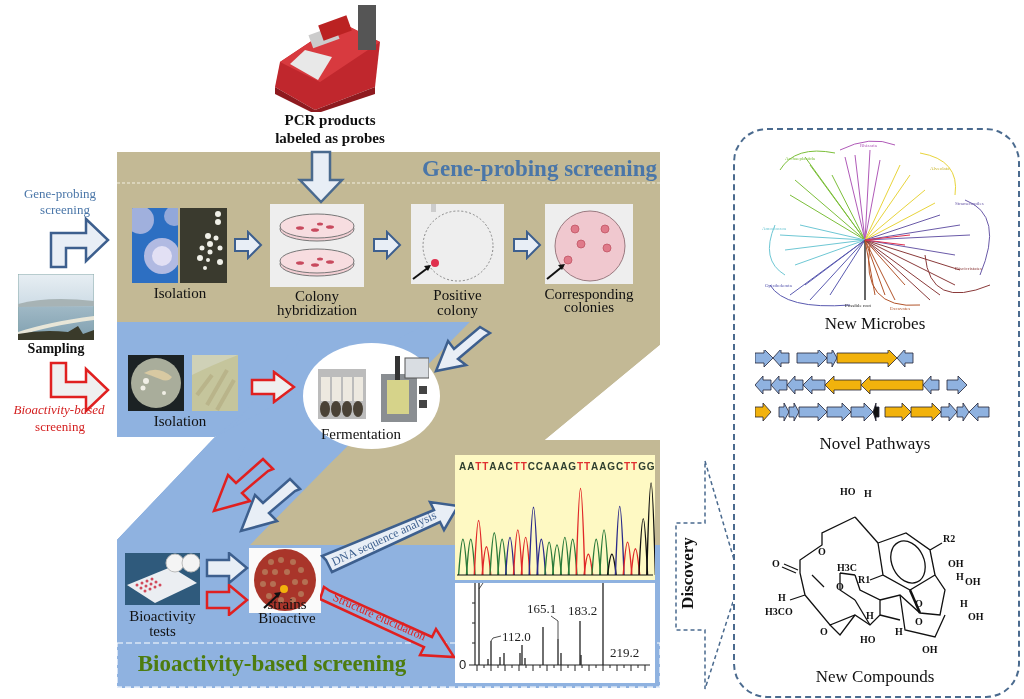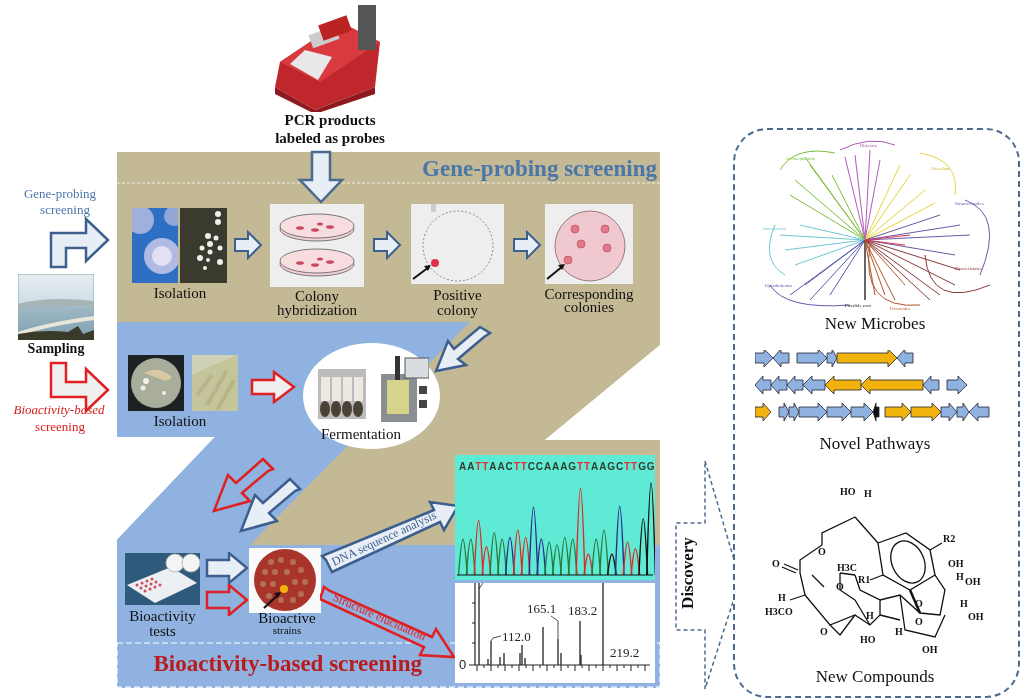--- a/index.html
+++ b/index.html
@@ -286,35 +286,35 @@
       <circle cx="52" cy="46" r="3"></circle>
     <circle cx="20" cy="48" r="3"></circle>
       <circle cx="32" cy="52" r="3"></circle>
       <circle cx="44" cy="52" r="3"></circle>
   </g>
   <circle cx="35" cy="41" r="4" fill="#f2b20c"></circle>
   <line x1="15" y1="60" x2="30" y2="46" stroke="#111" stroke-width="2"></line>
   <polygon points="32,44 25,45 29,50" fill="#111"></polygon>
 </svg>
 <div class="lbl" style="left:237px;top:611px;width:100px;font-size:15px;">Bioactive</div>
-<div class="lbl" style="left:237px;top:625px;width:100px;font-size:11px;">strains</div>
+<div class="lbl" style="left:237px;top:597px;width:100px;font-size:15px;">strains</div>
 
 <svg class="abs" style="left:320px;top:500px" width="140" height="75">
   <polygon points="4,62 10,74 118,24 122,32 136,8 108,4 112,12 0,58" fill="#e8eef6" stroke="#3d5f8e" stroke-width="2.5" transform="translate(2,-2)"></polygon>
   <text x="0" y="0" font-size="12" fill="#3d5f8e" transform="translate(14,66) rotate(-25)">DNA sequence analysis</text>
 </svg>
 
 <svg class="abs" style="left:320px;top:585px" width="140" height="85">
   <polygon points="4,2 0,14 104,62 100,70 134,72 116,44 112,52 10,6" fill="#8fb2e0" stroke="#e02020" stroke-width="2.5"></polygon>
   <text x="0" y="0" font-size="12" fill="#e02020" transform="translate(12,15) rotate(24)">Structure elucidation</text>
 </svg>
 
-<div class="lbl bold" style="left:122px;top:652px;width:300px;font-size:23px;color:#b91c1c;text-align:right;">Bioactivity-based screening</div>
-
-<div class="abs" style="left:455px;top:455px;width:200px;height:125px;background:#5eead4;">
+<div class="lbl bold" style="left:122px;top:652px;width:300px;font-size:23px;color:#4d7c0f;text-align:center;">Bioactivity-based screening</div>
+
+<div class="abs" style="left:455px;top:455px;width:200px;height:125px;background:#fef9c3;">
   <div class="abs sans" id="seq-letters" style="left:4px;top:6px;font-size:10px;letter-spacing:0.3px;font-weight:bold;white-space:nowrap;"><span style="color: rgb(47, 63, 47); margin-right: 0.6px;">A</span><span style="color: rgb(47, 63, 47); margin-right: 0.6px;">A</span><span style="color: rgb(224, 48, 48); margin-right: 0.6px;">T</span><span style="color: rgb(224, 48, 48); margin-right: 0.6px;">T</span><span style="color: rgb(47, 63, 47); margin-right: 0.6px;">A</span><span style="color: rgb(47, 63, 47); margin-right: 0.6px;">A</span><span style="color: rgb(47, 63, 47); margin-right: 0.6px;">C</span><span style="color: rgb(224, 48, 48); margin-right: 0.6px;">T</span><span style="color: rgb(224, 48, 48); margin-right: 0.6px;">T</span><span style="color: rgb(47, 63, 47); margin-right: 0.6px;">C</span><span style="color: rgb(47, 63, 47); margin-right: 0.6px;">C</span><span style="color: rgb(47, 63, 47); margin-right: 0.6px;">A</span><span style="color: rgb(47, 63, 47); margin-right: 0.6px;">A</span><span style="color: rgb(47, 63, 47); margin-right: 0.6px;">A</span><span style="color: rgb(47, 63, 47); margin-right: 0.6px;">G</span><span style="color: rgb(224, 48, 48); margin-right: 0.6px;">T</span><span style="color: rgb(224, 48, 48); margin-right: 0.6px;">T</span><span style="color: rgb(47, 63, 47); margin-right: 0.6px;">A</span><span style="color: rgb(47, 63, 47); margin-right: 0.6px;">A</span><span style="color: rgb(47, 63, 47); margin-right: 0.6px;">G</span><span style="color: rgb(47, 63, 47); margin-right: 0.6px;">C</span><span style="color: rgb(224, 48, 48); margin-right: 0.6px;">T</span><span style="color: rgb(224, 48, 48); margin-right: 0.6px;">T</span><span style="color: rgb(47, 63, 47); margin-right: 0.6px;">G</span><span style="color: rgb(47, 63, 47); margin-right: 0.6px;">G</span></div>
   <svg class="abs" id="chrom" style="left:0;top:20px" width="200" height="104">
       <path d="M3.6079999999999997,100 Q6.1952,64.28 7.92,64.28 Q9.6448,64.28 12.232,100" fill="none" stroke="#2a7a3a" stroke-width="1.4"></path>
       <path d="M11.448,100 Q14.0352,64.28 15.76,64.28 Q17.4848,64.28 20.072,100" fill="none" stroke="#2a7a3a" stroke-width="1.4"></path>
       <path d="M19.288,100 Q21.8752,45.480000000000004 23.6,45.480000000000004 Q25.324800000000003,45.480000000000004 27.912000000000003,100" fill="none" stroke="#e02828" stroke-width="1.4"></path>
       <path d="M27.127999999999997,100 Q29.715199999999996,71.8 31.439999999999998,71.8 Q33.1648,71.8 35.751999999999995,100" fill="none" stroke="#e02828" stroke-width="1.4"></path>
       <path d="M34.968,100 Q37.5552,57.699999999999996 39.28,57.699999999999996 Q41.0048,57.699999999999996 43.592,100" fill="none" stroke="#2a7a3a" stroke-width="1.4"></path>
       <path d="M42.808,100 Q45.395199999999996,64.28 47.12,64.28 Q48.8448,64.28 51.431999999999995,100" fill="none" stroke="#2a7a3a" stroke-width="1.4"></path>
       <path d="M50.648,100 Q53.2352,62.4 54.96,62.4 Q56.6848,62.4 59.272,100" fill="none" stroke="#2a2a8a" stroke-width="1.4"></path>
       <path d="M58.488,100 Q61.075199999999995,54.88 62.8,54.88 Q64.5248,54.88 67.112,100" fill="none" stroke="#e02828" stroke-width="1.4"></path>

